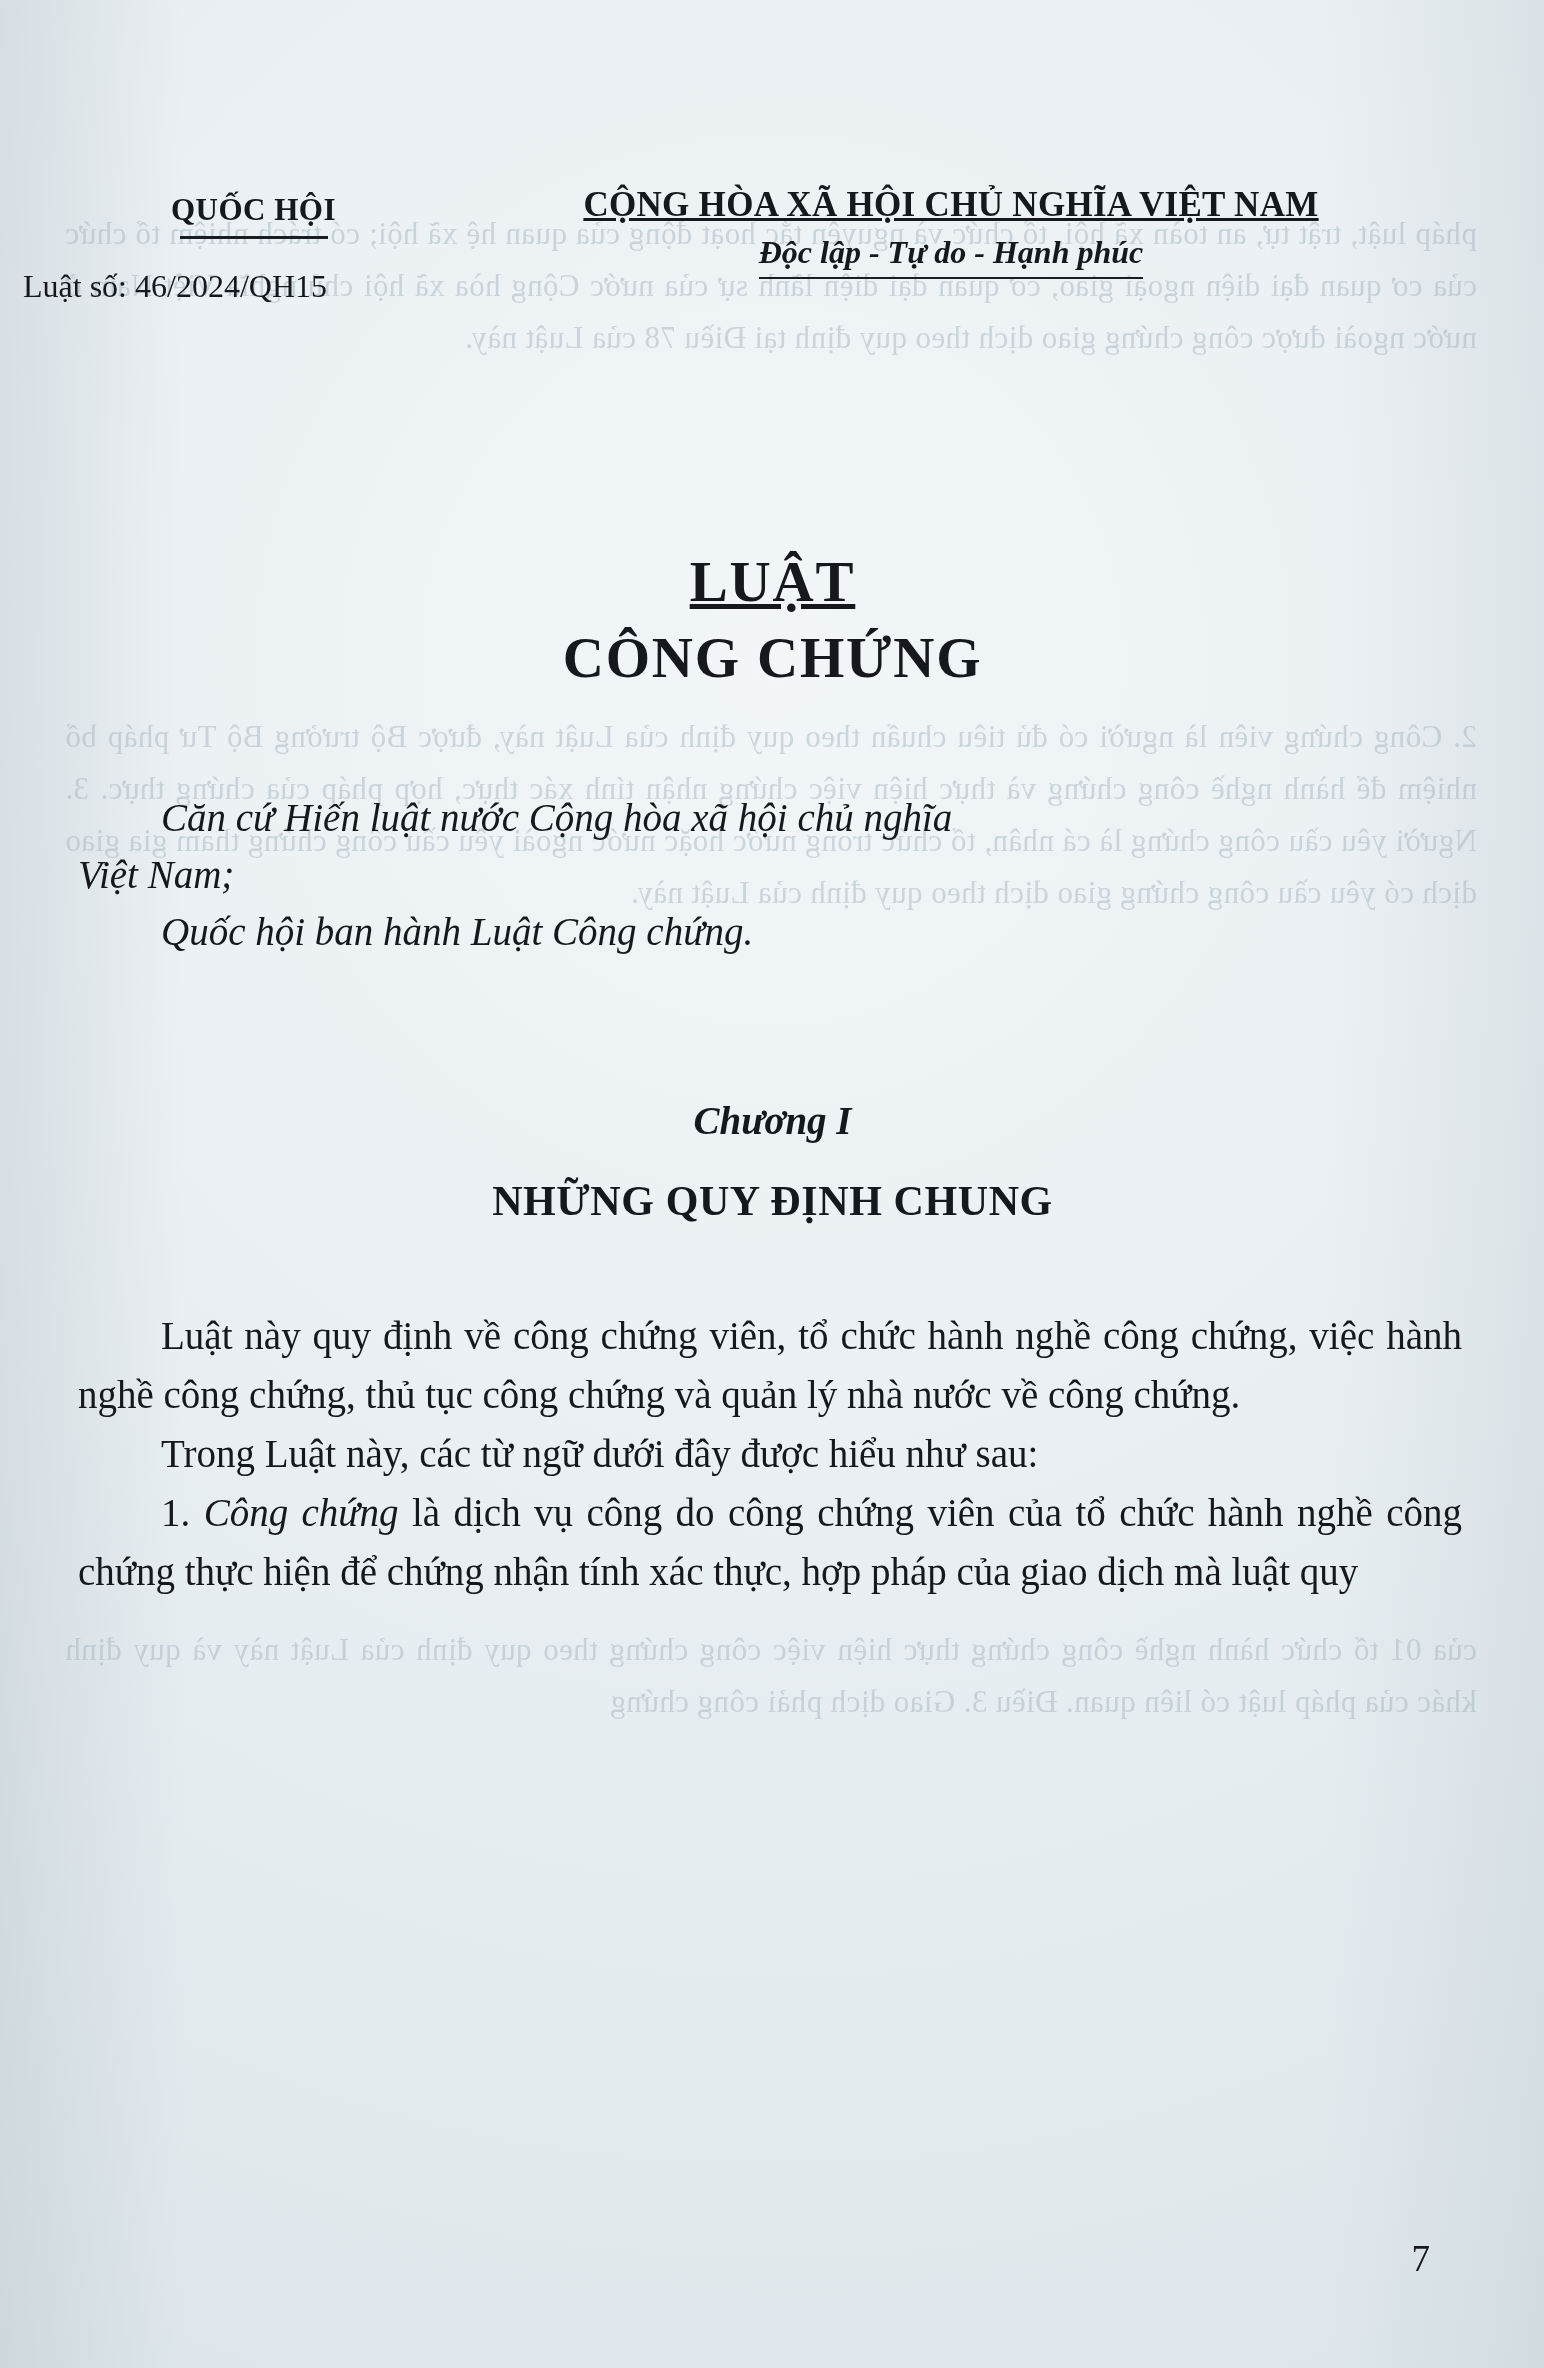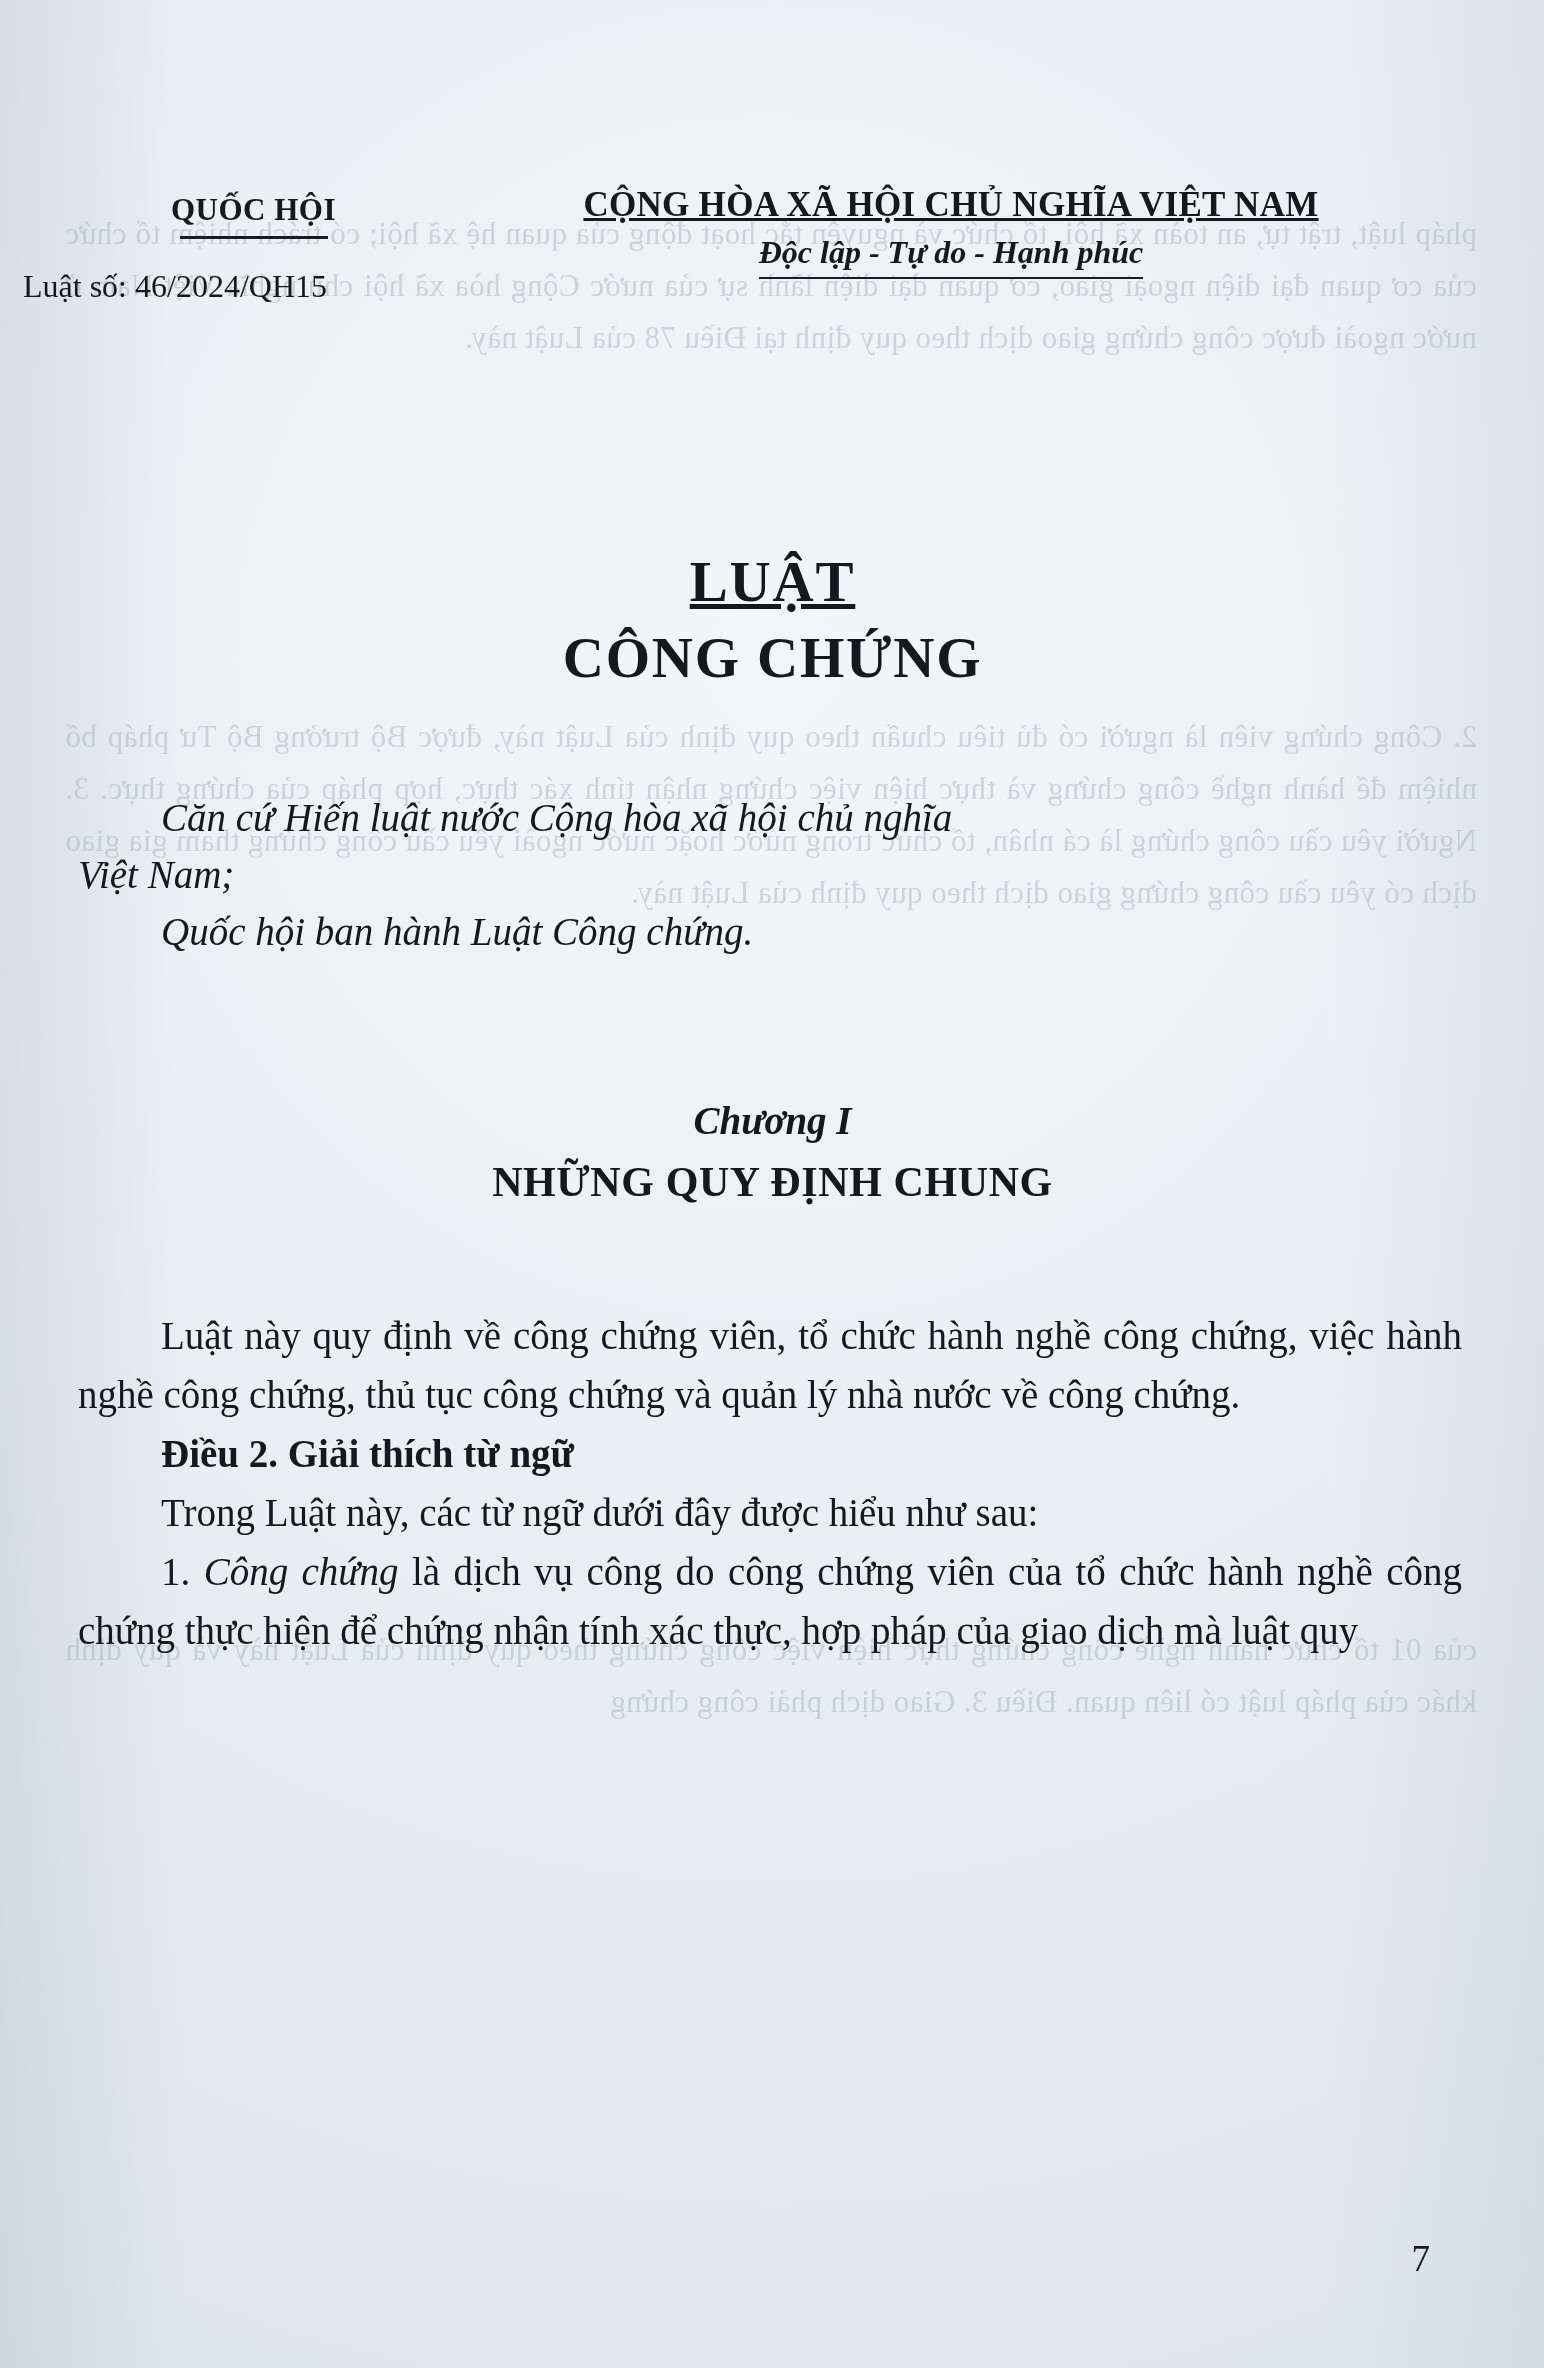--- a/index.html
+++ b/index.html
@@ -161,21 +161,21 @@
   }
   .chapter-num {
     font-size: 39px;
     font-style: italic;
     font-weight: bold;
   }
   .chapter-title {
     font-size: 42px;
     font-weight: bold;
     letter-spacing: 0.6px;
-    margin-top: 15px;
+    margin-top: 34px;
   }
 
   
   .body-text {
     position: absolute;
     top: 1306px;
     left: 78px;
     width: 1384px;
     font-size: 39px;
     line-height: 59px;
@@ -236,21 +236,20 @@
   </div>
 
   <div class="chapter">
     <div class="chapter-num">Chương I</div>
     <div class="chapter-title">NHỮNG QUY ĐỊNH CHUNG</div>
   </div>
 
   <div class="body-text">
     <p class="para">Luật này quy định về công chứng viên, tổ chức hành nghề công chứng, việc hành nghề công chứng, thủ tục công chứng và quản lý nhà nước về công chứng.</p>
 
-    <p class="art-heading gap-top">Điều 2. Giải thích từ ngữ</p>
     <p class="para">Trong Luật này, các từ ngữ dưới đây được hiểu như sau:</p>
 
     <p class="para"><span>1. </span><span class="it">Công chứng</span><span> là dịch vụ công do công chứng viên của tổ chức hành nghề công chứng thực hiện để chứng nhận tính xác thực, hợp pháp của giao dịch mà luật quy</span></p>
   </div>
 
   <div class="page-number">7</div>
 
 </div>
 
 

